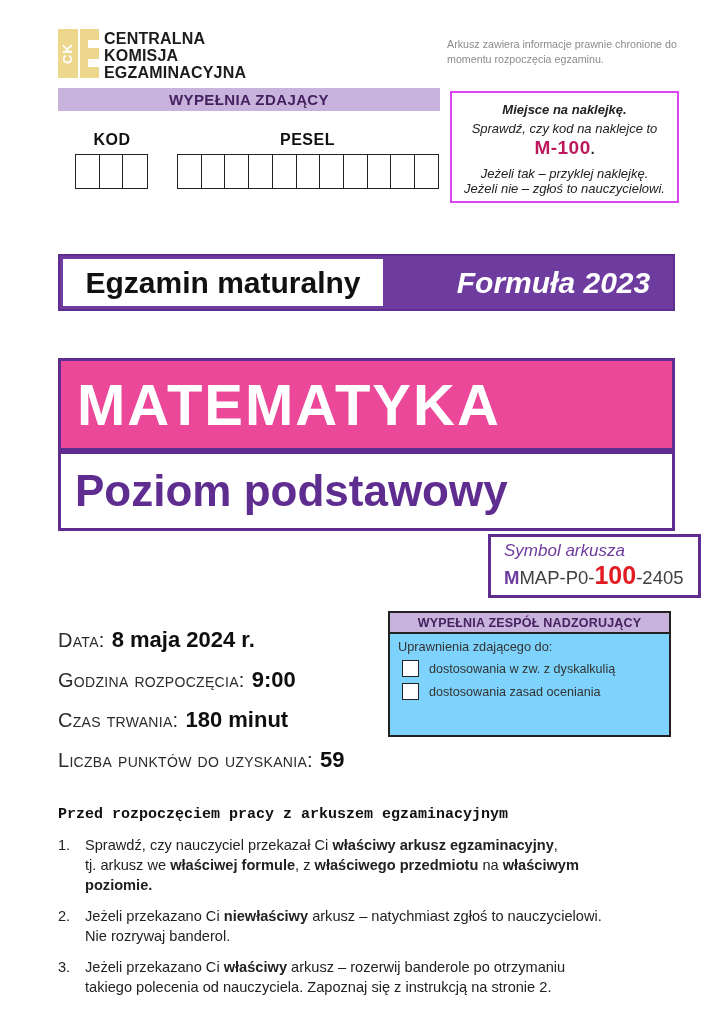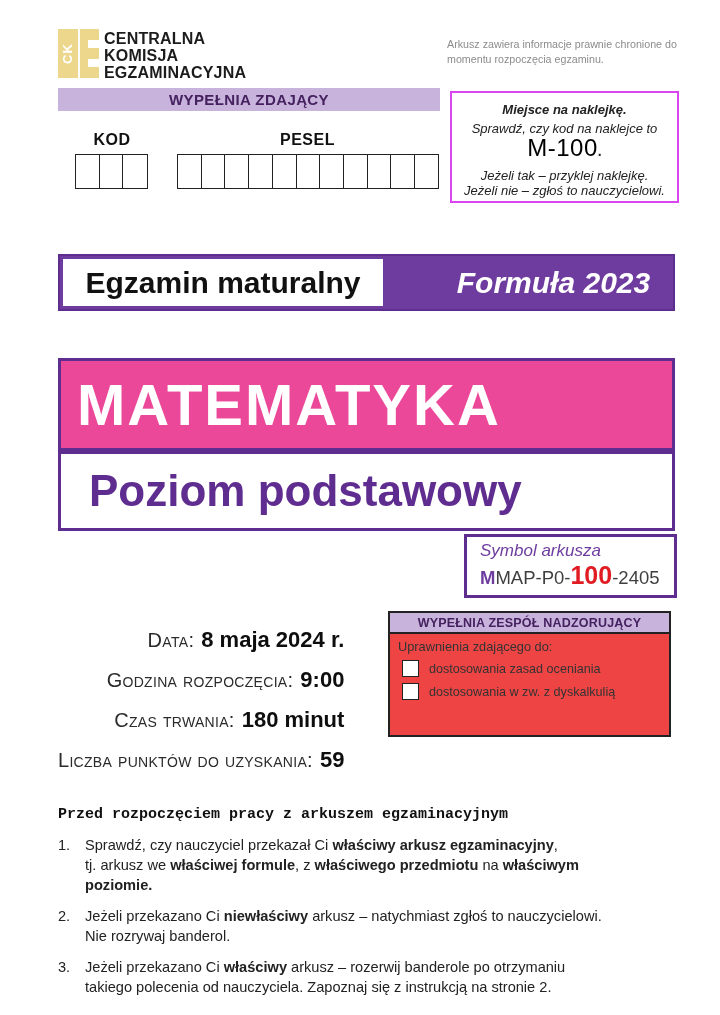--- a/index.html
+++ b/index.html
@@ -29,54 +29,54 @@
   .pesel-cells { left:177px; }
   .cell { width:25.3px; height:35px; border:1.6px solid #222; background:#fff; }
   .cell + .cell { margin-left:-1.6px; }
 
   
   .sticker-box { position:absolute; left:450px; top:91px; width:229px; height:112px; border:2px solid #d946ef;
       background:#fff; text-align:center; padding-top:9px; font-size:13px; color:#222; }
   .sticker-title { font-weight:bold; font-style:italic; margin-bottom:4px; }
   .sticker-line { font-style:italic; line-height:15px; }
   .sticker-code-line { margin:2px 0 6px; line-height:20px; }
-  .sticker-code { color:#000000; font-weight:normal; font-size:24px; letter-spacing:0.5px; }
+  .sticker-code { color:#be185d; font-weight:bold; font-size:19px; letter-spacing:0.5px; }
   .sticker-code-suffix { color:#222; font-weight:bold; font-size:14px; }
 
   
   .banner { position:absolute; left:58px; top:254px; width:617px; height:57px; background:#6e3c9e; border:2px solid #5f2c90; }
   .banner-left { position:absolute; left:3px; top:3px; bottom:3px; width:320px; background:#fff; display:flex;
       align-items:center; justify-content:center; font-size:30px; font-weight:bold; color:#111; }
   .banner-right { position:absolute; left:323px; right:0; top:0; bottom:0; display:flex; align-items:center;
       justify-content:center; padding-left:51px; font-size:30px; font-weight:bold; font-style:italic; color:#fff; }
 
   
   .subject-title { position:absolute; left:58px; top:358px; width:617px; height:93px; background:#ec4899;
       border:3px solid #5f2c90; display:flex; align-items:center; padding-left:16px;
       color:#fff; font-size:58px; font-weight:bold; letter-spacing:2px; }
   .subject-level { position:absolute; left:58px; top:451px; width:617px; height:80px; background:#fff;
-      border:3.5px solid #5f2c90; display:flex; align-items:center; padding-left:28px;
+      border:3.5px solid #5f2c90; display:flex; align-items:center; padding-left:14px;
       color:#5f2c90; font-size:44px; font-weight:bold; }
 
   
-  .symbol-box { position:absolute; left:464px; top:534px; width:213px; height:64px; background:#fff;
+  .symbol-box { position:absolute; left:488px; top:534px; width:213px; height:64px; background:#fff;
       border:3px solid #5f2c90; padding:4px 0 0 13px; }
   .symbol-label { font-style:italic; color:#6e3c9e; font-size:17px; }
   .symbol-code { margin-top:0px; color:#3f3f3f; font-size:18.5px; display:flex; align-items:baseline; }
   .symbol-m { color:#6e3c9e; font-weight:bold; }
   .symbol-variant { color:#e11b22; font-weight:bold; font-size:25px; }
 
   
   .exam-info { position:absolute; left:58px; top:627px; }
-  .info-row { margin-bottom:14px; white-space:nowrap;text-align:right; }
+  .info-row { margin-bottom:14px; white-space:nowrap; }
   .info-label { font-variant:small-caps; font-size:20px; color:#2b2b2b; letter-spacing:0.3px; }
   .info-value { font-size:22px; font-weight:bold; color:#0e0e0e; margin-left:7px; }
 
   
-  .supervisor-box { position:absolute; left:388px; top:611px; width:283px; height:126px; border:2px solid #222; background:#ef4444; }
+  .supervisor-box { position:absolute; left:388px; top:611px; width:283px; height:126px; border:2px solid #222; background:#7dd3fc; }
   .supervisor-header { height:21px; background:#c8b3dd; border-bottom:2px solid #222; text-align:center;
       line-height:20px; font-weight:bold; font-size:12.5px; color:#45215f; letter-spacing:0.2px; }
   .supervisor-intro { font-size:12.8px; color:#333; margin:5px 0 6px 8px; }
   .option-row { display:flex; align-items:center; margin:0 0 6px 12px; }
   .option-box { width:17px; height:17px; border:1.8px solid #222; background:#fff; margin-right:10px; flex:none; }
   .option-label { font-size:12.6px; color:#333; }
 
   
   .instructions { position:absolute; left:58px; top:806px; width:616px; color:#222; }
   .instr-heading { font-weight:bold; font-size:15px; margin-bottom:12px; color:#111;font-family:Liberation Mono, monospace; }
@@ -155,25 +155,25 @@
       <div class="info-row"><span class="info-label">Czas trwania:</span><span class="info-value">180 minut</span></div>
       <div class="info-row"><span class="info-label">Liczba punktów do uzyskania:</span><span class="info-value">59</span></div>
     </div>
 
   <div class="supervisor-box">
     <div class="supervisor-header">WYPEŁNIA ZESPÓŁ NADZORUJĄCY</div>
     <div class="supervisor-intro">Uprawnienia zdającego do:</div>
     <div>
         <div class="option-row">
           <span class="option-box"></span>
-          <span class="option-label">dostosowania zasad oceniania</span>
+          <span class="option-label">dostosowania w zw. z dyskalkulią</span>
         </div>
         <div class="option-row">
           <span class="option-box"></span>
-          <span class="option-label">dostosowania w zw. z dyskalkulią</span>
+          <span class="option-label">dostosowania zasad oceniania</span>
         </div>
       </div>
   </div>
 
   <div class="instructions">
     <div class="instr-heading">Przed rozpoczęciem pracy z arkuszem egzaminacyjnym</div>
     <div>
         <div class="instr-item">
           <span class="instr-num">1.</span>
           <span class="instr-text"><span>Sprawdź, czy nauczyciel przekazał Ci </span><b>właściwy arkusz egzaminacyjny</b><span>,</span><br><span>tj. arkusz we </span><b>właściwej formule</b><span>, z </span><b>właściwego przedmiotu</b><span> na </span><b>właściwym</b><br><b>poziomie.</b></span>

